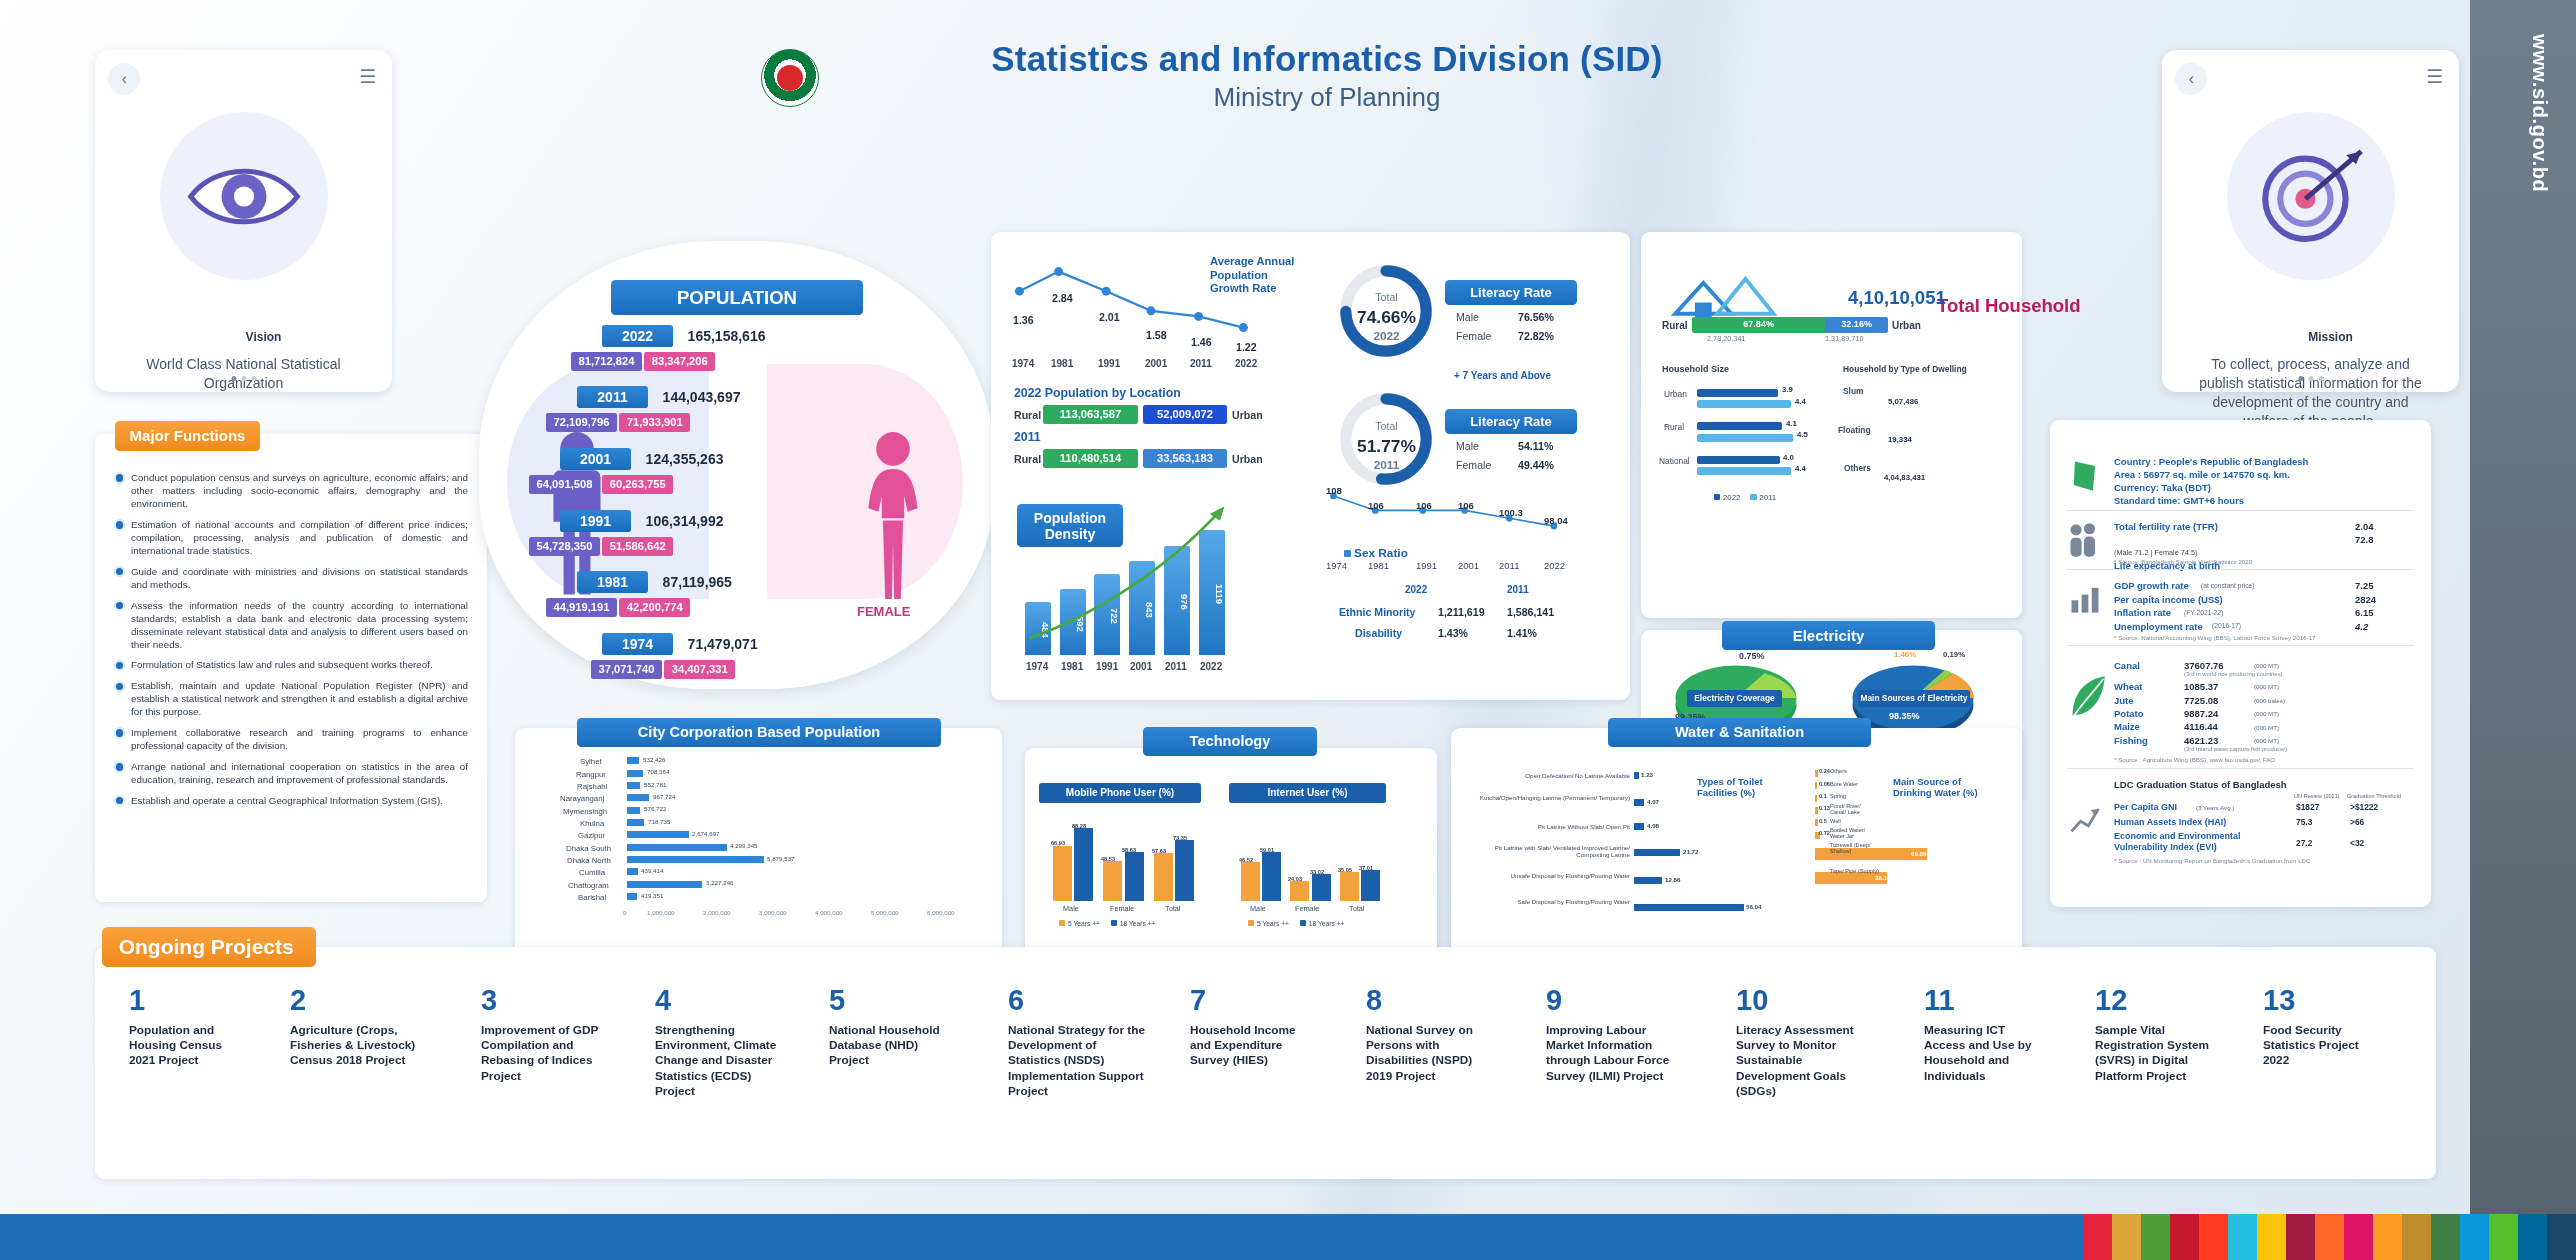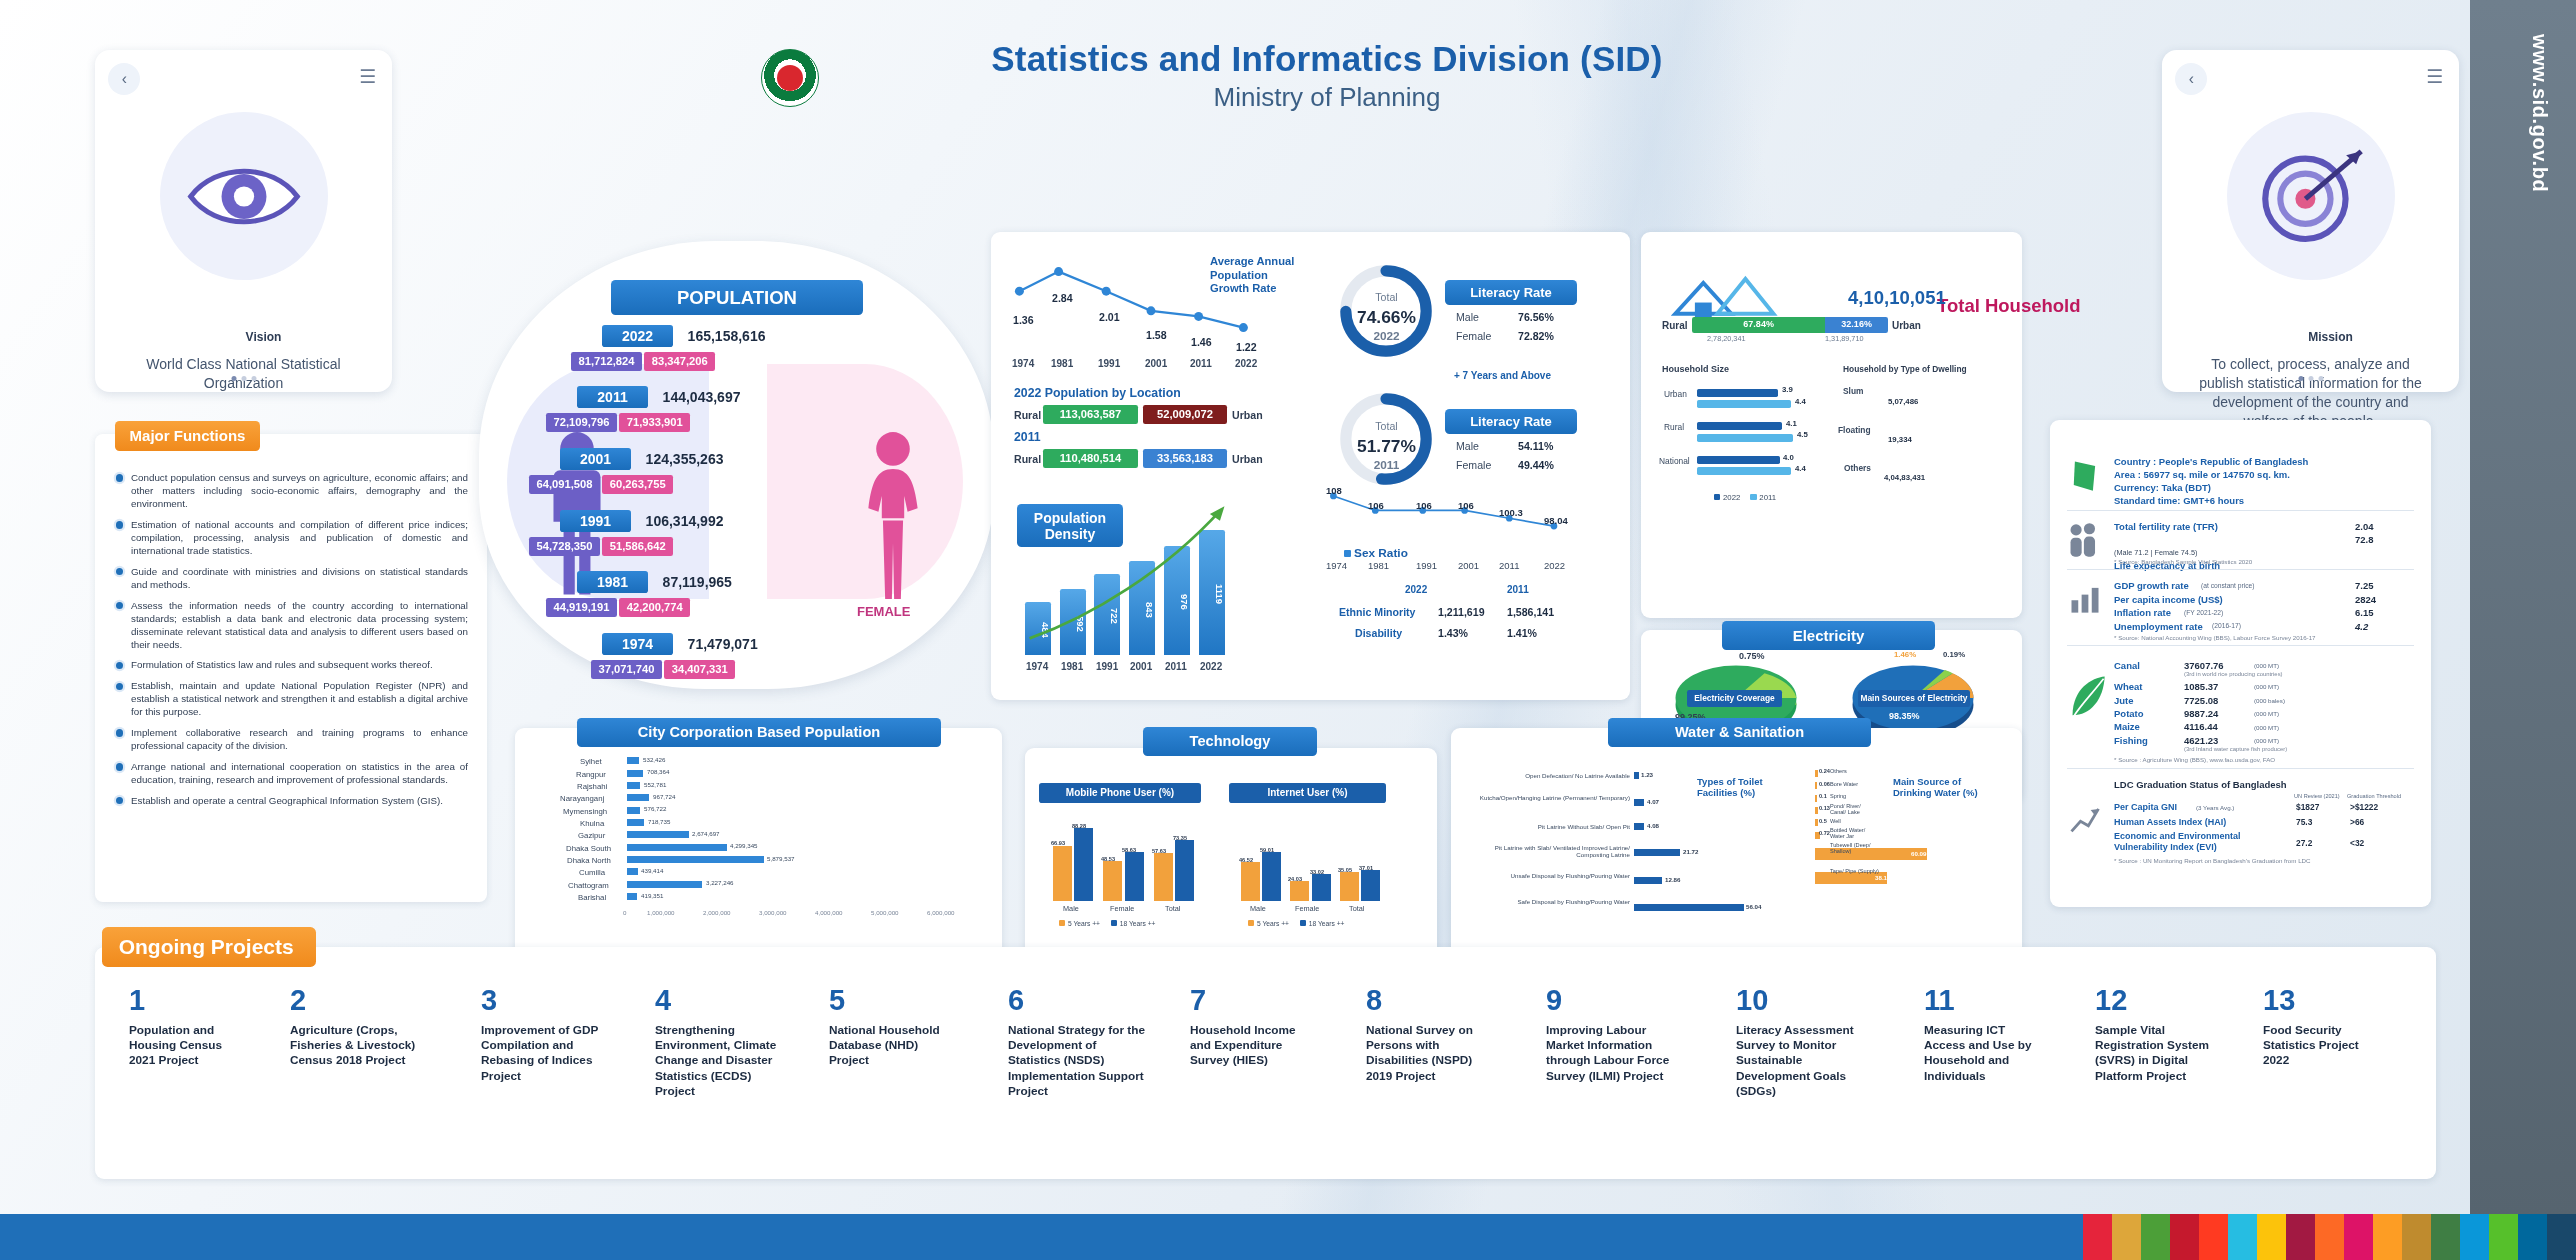--- a/index.html
+++ b/index.html
@@ -333,21 +333,21 @@
 <div class="t b" style="left:1051px;top:358px;font-size:10px;color:#3a4a60;">1981</div>
 <div class="t b" style="left:1098px;top:358px;font-size:10px;color:#3a4a60;">1991</div>
 <div class="t b" style="left:1145px;top:358px;font-size:10px;color:#3a4a60;">2001</div>
 <div class="t b" style="left:1190px;top:358px;font-size:10px;color:#3a4a60;">2011</div>
 <div class="t b" style="left:1235px;top:358px;font-size:10px;color:#3a4a60;">2022</div>
 <div class="t b" style="left:1210px;top:255px;width:95px;font-size:11.2px;color:#1b5faa;line-height:1.22;">Average Annual Population Growth Rate</div>
 
 <div class="t b" style="left:1014px;top:386px;font-size:12.3px;color:#1b5faa;">2022   Population by Location</div>
 <div class="t b" style="left:1014px;top:409px;font-size:10.6px;color:#2f3d52;">Rural</div>
 <div class="t b" style="left:1043px;top:405px;width:95px;height:19px;line-height:19px;text-align:center;background:#2eab5e;color:#fff;border-radius:2.2px;font-size:11.2px;">113,063,587</div>
-<div class="t b" style="left:1143px;top:405px;width:84px;height:19px;line-height:19px;text-align:center;background:#7f1d1d;color:#fff;border-radius:2.2px;font-size:11.2px;">52,009,072</div>
+<div class="t b" style="left:1143px;top:405px;width:84px;height:19px;line-height:19px;text-align:center;background:#1d4ed8;color:#fff;border-radius:2.2px;font-size:11.2px;">52,009,072</div>
 <div class="t b" style="left:1232px;top:409px;font-size:10.6px;color:#2f3d52;">Urban</div>
 
 <div class="t b" style="left:1014px;top:430px;font-size:12.3px;color:#1b5faa;">2011</div>
 <div class="t b" style="left:1014px;top:453px;font-size:10.6px;color:#2f3d52;">Rural</div>
 <div class="t b" style="left:1043px;top:449px;width:95px;height:19px;line-height:19px;text-align:center;background:#2eab5e;color:#fff;border-radius:2.2px;font-size:11.2px;">110,480,514</div>
 <div class="t b" style="left:1143px;top:449px;width:84px;height:19px;line-height:19px;text-align:center;background:#3a82d2;color:#fff;border-radius:2.2px;font-size:11.2px;">33,563,183</div>
 <div class="t b" style="left:1232px;top:453px;font-size:10.6px;color:#2f3d52;">Urban</div>
 
 <div class="densitytitle">Population Density</div>
 

